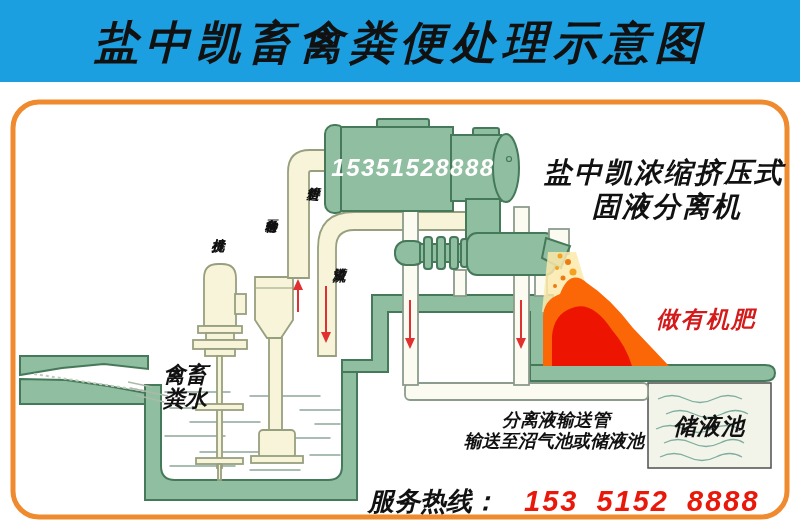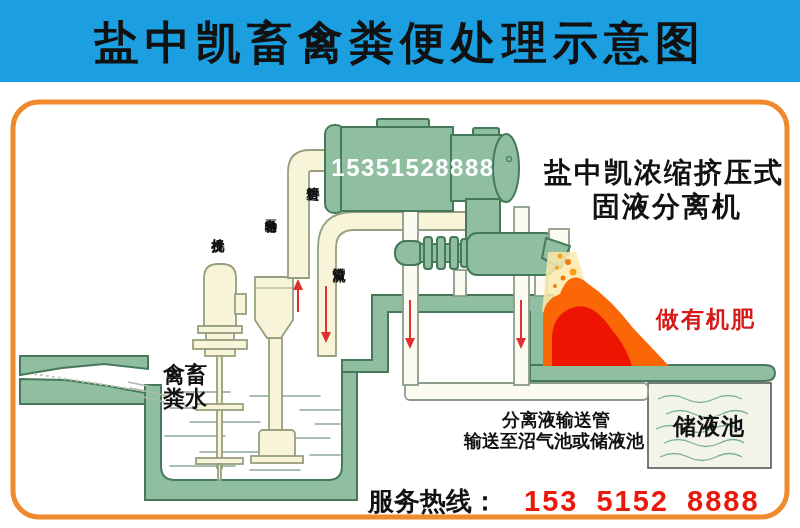--- a/index.html
+++ b/index.html
@@ -1,16 +1,16 @@
 <!DOCTYPE html>
 <html><head>
 <meta charset="utf-8">
 <style>
   html,body{margin:0;padding:0;background:#fff;}
-  .stage{position:relative;width:800px;height:528px;overflow:hidden;background:#fff;}
+  .stage{position:relative;width:800px;height:528px;overflow:hidden;background:#fff;font-style:italic;}
   svg{display:block;}
   .teal{fill:#8FBEA1;stroke:#45795A;stroke-width:2;}
   .cream{fill:#F7F4D9;stroke:#97A07E;stroke-width:1.8;}
   .wpipe{fill:#FBFBF2;stroke:#8C9C8C;stroke-width:1.8;}
   .waterline{stroke:#8FA89B;stroke-width:1.5;stroke-linecap:round;}
   .wave{fill:none;stroke:#7FAE9E;stroke-width:1.3;}
   .arrowline{stroke:#E03030;stroke-width:2;}
   .arrowhead{fill:#E03030;stroke:none;}
   .cjk{font-family:"DejaVu Serif",serif;font-weight:bold;fill:#111111;}
   .cjk-red{font-family:"DejaVu Serif",serif;font-weight:bold;fill:#D41A1A;}

